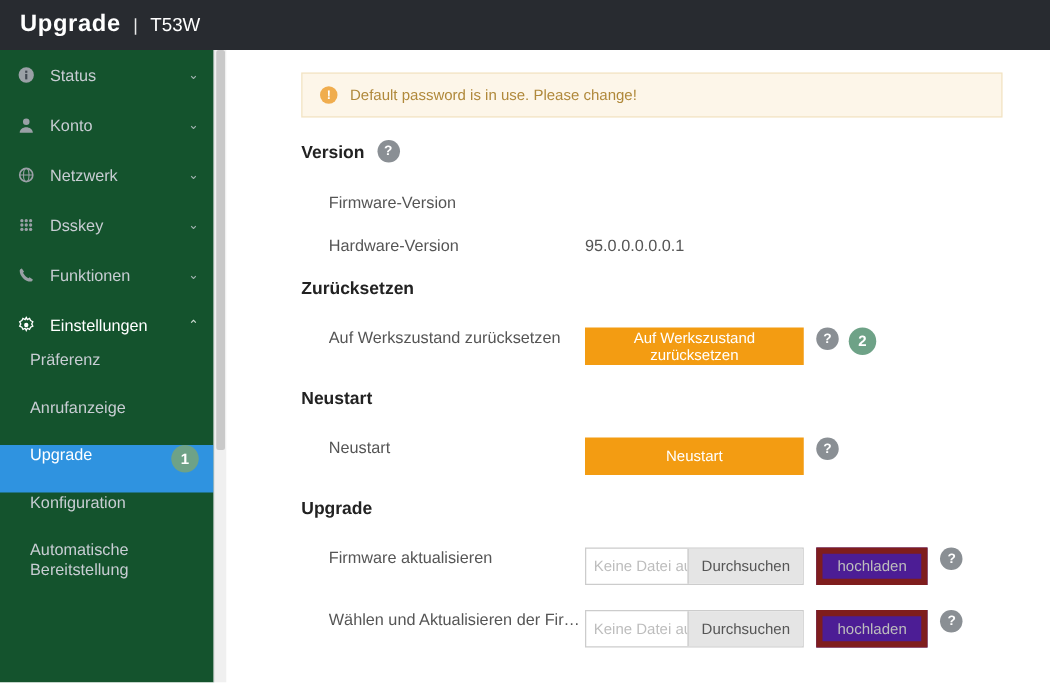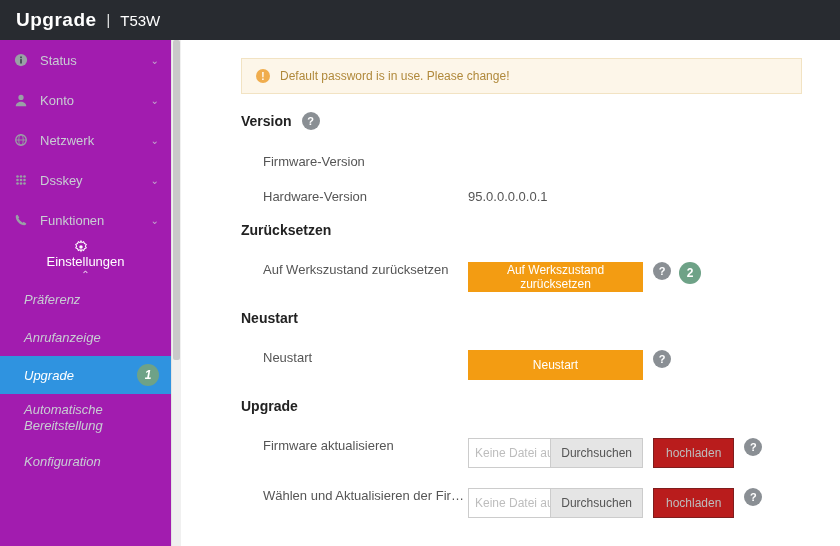--- a/index.html
+++ b/index.html
@@ -34,21 +34,21 @@
   .model {
     font-size: 15px;
     font-weight: normal;
   }
   .layout {
     display: flex;
     height: calc(546px - 40px);
   }
   .sidebar {
     width: 171px;
-    background: #a21caf;
+    background: #14532d;
     color: #c8cdd3;
     overflow: hidden;
   }
   .nav-item {
     display: flex;
     align-items: center;
     height: 40px;
     padding: 0 12px;
     cursor: pointer;
     position: relative;
@@ -63,32 +63,29 @@
   .nav-item .label {
     flex: 1;
     font-size: 13px;
   }
   .nav-item .chev {
     font-size: 10px;
     opacity: 0.8;
   }
   .nav-item.active-group {
     color: #fff;
-    flex-direction: column;
   }
   .sub-item {
     display: flex;
-    align-items: center;
     height: 38px;
     padding: 0 12px 0 24px;
     cursor: pointer;
     font-size: 13px;
     color: #c8cdd3;
     position: relative;
-    font-style: italic;
   }
   .sub-item.active {
     background: #2f93e0;
     color: #fff;
   }
   .badge {
     margin-left: auto;
     width: 22px;
     height: 22px;
     border-radius: 50%;
@@ -214,22 +211,22 @@
     background: #e5e5e5;
     border-left: 1px solid #ccc;
     padding: 0 10px;
     font-size: 12px;
     color: #555;
     display: flex;
     align-items: center;
     cursor: pointer;
   }
   .btn-ghost {
-    border: 1px solid #7f1d1d;
-    background: #b91c1c;
+    border: 5px solid #7f1d1d;
+    background: #4c1d95;
     color: #bdbdbd;
     height: 30px;
     padding: 0 12px;
     font-size: 12px;
     margin-left: 10px;
     cursor: pointer;
   }
 </style>
 </head>
 <body>
@@ -313,25 +310,25 @@
     <div class="sub-item">
       <span>Präferenz</span>
     </div>
     <div class="sub-item">
       <span>Anrufanzeige</span>
     </div>
     <div class="sub-item active">
       <span>Upgrade</span>
       <span class="badge">1</span>
     </div>
+    <div class="sub-item">
+      <span>Konfiguration</span>
+    </div>
     <div class="sub-item" style="height:48px;line-height:16px;">
       <span>Automatische Bereitstellung</span>
-    </div>
-    <div class="sub-item">
-      <span>Konfiguration</span>
     </div>
   </div>
 
   <div class="scroll-track">
     <div class="scroll-thumb"></div>
   </div>
 
   <div class="content">
     <div class="alert">
       <span class="dot">!</span>

